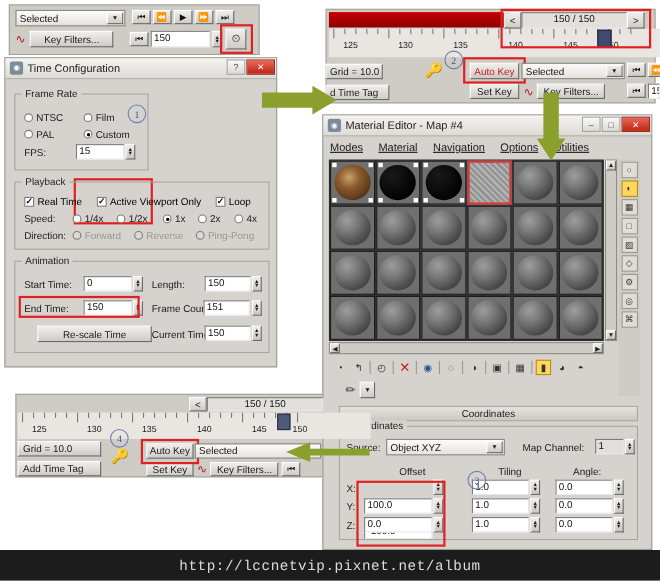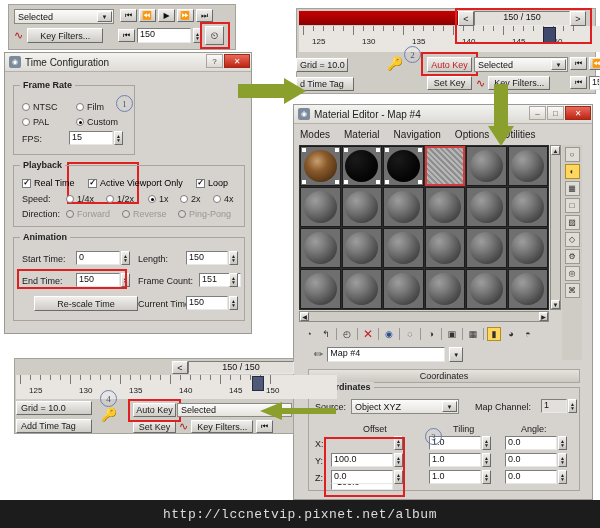--- a/index.html
+++ b/index.html
@@ -44,21 +44,21 @@
   .combo .arw{
     position:absolute;right:1px;top:1px;bottom:1px;width:13px;
     background:linear-gradient(#efeeec,#cfccc6);
     border:1px solid #fff;border-right-color:#6b6b6b;border-bottom-color:#6b6b6b;
     display:flex;align-items:center;justify-content:center;font-size:6px;color:#222;
   }
   .grpbox{
     position:absolute;border:1px solid #a8a5a0;box-sizing:border-box;
   }
   .grpbox > .lg{
-    position:absolute;top:-6px;left:6px;background:#d6d3ce;padding:0 3px;font-size:9px;color:#222;font-weight:bold;
+    position:absolute;top:-6px;left:6px;background:#d6d3ce;padding:0 3px;font-size:9px;color:#222;
   }
   .radio{display:inline-flex;align-items:center;gap:3px;font-size:9px;color:#1a1a1a;}
   .radio .dot{
     width:8px;height:8px;border-radius:50%;
     background:#fff;border:1px solid #7b7b7b;
     box-sizing:border-box;display:flex;align-items:center;justify-content:center;flex:0 0 auto;
   }
   .radio .dot.on::after{content:"";width:3px;height:3px;border-radius:50%;background:#000;}
   .radio.dis{color:#9a978f;}
   .radio.dis .dot{background:#dcd9d4;}
@@ -328,21 +328,21 @@
 
       <span class="lbl" style="position:absolute;left:8px;top:38px;">End Time:</span>
       <div class="field" style="position:absolute;left:62px;top:35px;width:44px;height:14px;">
         <span>150</span>
       </div>
       <div class="spin" style="position:absolute;left:107px;top:35px;height:14px;">
           <i>▲</i>
           <i>▼</i>
         </div>
       <span class="lbl" style="position:absolute;left:124px;top:38px;">Frame Count:</span>
-      <div class="field" style="position:absolute;left:185px;top:35px;width:42px;height:14px;">
+      <div class="field" style="position:absolute;left:171px;top:35px;width:42px;height:14px;">
         <span>151</span>
       </div>
       <div class="spin" style="position:absolute;left:215px;top:35px;height:14px;">
           <i>▲</i>
           <i>▼</i>
         </div>
 
       <div class="btn" style="position:absolute;left:20px;top:58px;width:104px;height:15px;">
         <span>Re-scale Time</span>
       </div>
@@ -453,21 +453,21 @@
     <div class="winbar">
       <span class="winicon">◉</span>
       <span class="ttl">Material Editor - Map #4</span>
       <span class="wbtns">
         <span class="wbtn">–</span>
         <span class="wbtn">□</span>
         <span class="wbtn close">✕</span>
       </span>
     </div>
 
-    <div class="menubar" style="left:0;top:21px;height:16px;">
+    <div class="menubar" style="left:0;top:21px;height:16px;text-decoration:underline;">
       <span>Modes</span>
       <span>Material</span>
       <span>Navigation</span>
       <span>Options</span>
       <span>Utilities</span>
     </div>
 
     <div class="slots" style="left:5px;top:40px;width:250px;height:165px;grid-template-columns:repeat(6,1fr);grid-template-rows:repeat(4,1fr);">
       <div class="slot tex">
           <span class="sph"></span>
@@ -595,23 +595,20 @@
       <span class="sep"></span>
       <span class="ic">▦</span>
       <span class="sep"></span>
       <span class="ic on">▮</span>
       <span class="ic">◕</span>
       <span class="ic">◓</span>
     </div>
 
     <div style="position:absolute;left:20px;top:242px;display:flex;align-items:center;gap:4px;">
       <span style="font-size:11px;color:#333;">✏</span>
-      <div class="field" style="width:118px;height:15px;">
-        <span>Map #4</span>
-      </div>
       <div class="btn" style="width:14px;height:15px;font-size:6px;">▼</div>
     </div>
 
     <div class="rollhdr" style="left:14px;top:264px;width:272px;height:14px;">
       <span class="minus">-</span>
       <span>Coordinates</span>
     </div>
 
     <div class="grpbox" style="left:14px;top:282px;width:272px;height:104px;">
       <span class="lg">Coordinates</span>

